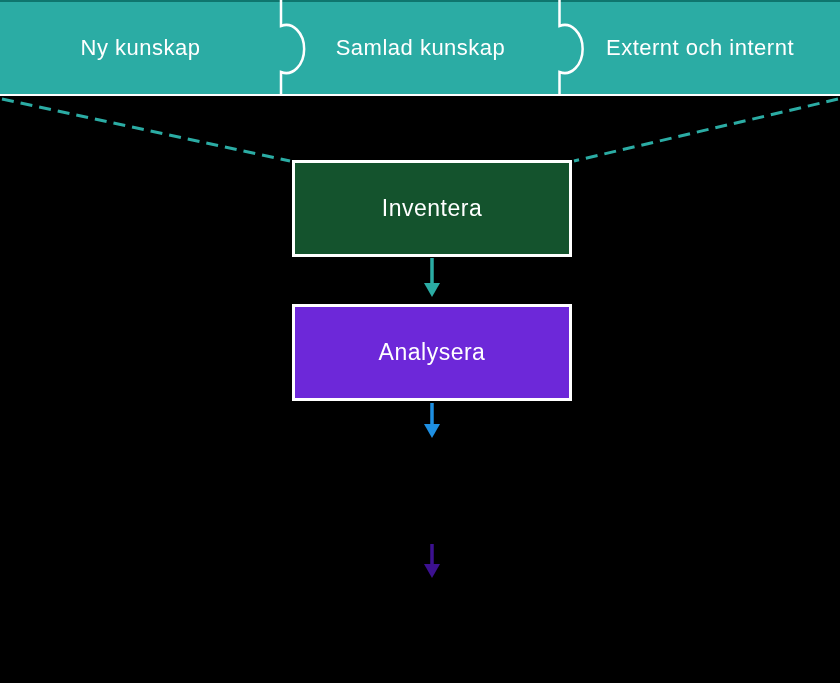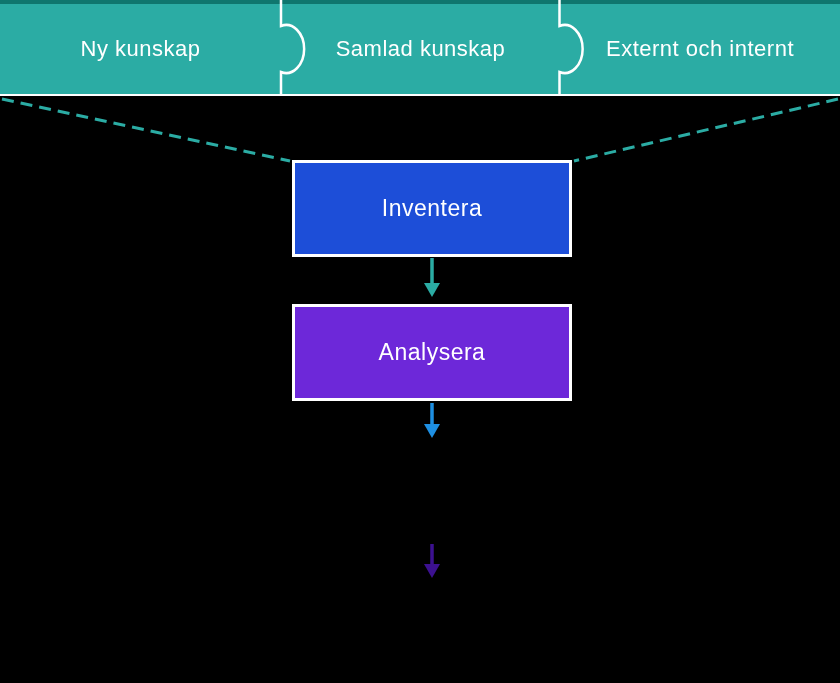--- a/index.html
+++ b/index.html
@@ -16,21 +16,21 @@
     overflow: hidden;
   }
   
   .topbar {
     position: absolute;
     left: 0;
     top: 0;
     width: 840px;
     height: 96px;
     box-sizing: border-box;
-    border-top: 4px solid #0f766e;
+    border-top: 2px solid #0f766e;
     border-bottom: 2px solid #fff;
     display: flex;
     text-align: right;
   }
   .topbar .seg {
     display: flex;
     align-items: center;
     justify-content: center;
   }
   .seg-1 { width: 281px; }
@@ -83,21 +83,21 @@
       <span class="seg-label">Ny kunskap</span>
     </div>
     <div class="seg seg-2">
       <span class="seg-label">Samlad kunskap</span>
     </div>
     <div class="seg seg-3">
       <span class="seg-label">Externt och internt</span>
     </div>
   </div>
 
-  <div class="step step-inventera" style="background-color: #1d4ed8;">
+  <div class="step step-inventera" style="background-color: #14532d;">
     <span class="step-label">Inventera</span>
   </div>
   <div class="step step-analysera" style="background-color: #6d28d9;">
     <span class="step-label">Analysera</span>
   </div>
 
   <svg class="overlay" viewBox="0 0 840 683" xmlns="http://www.w3.org/2000/svg">
 
     <path d="M 281 0 V 26 A 18 24 0 1 1 281 72 V 96" fill="none" stroke-width="2.5" stroke="#FFFFFF"></path>
     <path d="M 559.5 0 V 26 A 18 24 0 1 1 559.5 72 V 96" fill="none" stroke-width="2.5" stroke="#FFFFFF"></path>

